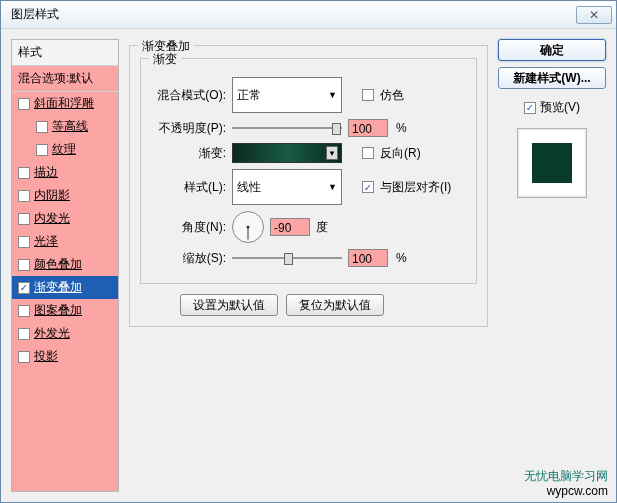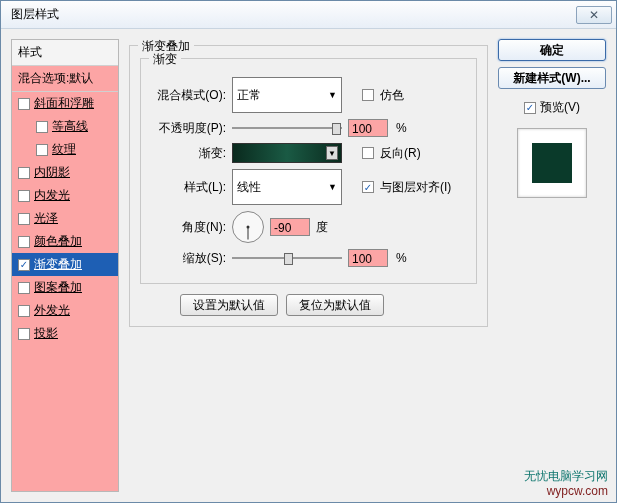--- a/index.html
+++ b/index.html
@@ -39,21 +39,21 @@
 .push-btn { height: 22px; padding: 0 12px; border: 1px solid #888; background: linear-gradient(#fdfdfd, #e4e4e4); border-radius: 3px; cursor: pointer; display: flex; align-items: center; }
 .right-panel { width: 108px; display: flex; flex-direction: column; gap: 6px; align-items: stretch; }
 .main-btn { height: 22px; border: 1px solid #6a8ab0; background: linear-gradient(#fdfefe, #e6eef8); border-radius: 3px; display: flex; align-items: center; justify-content: center; cursor: pointer; font-weight: bold; }
 .main-btn.primary { border: 1px solid #3a6aa8; box-shadow: 0 0 2px #6aa0e0; }
 .preview-cb { display: flex; align-items: center; gap: 4px; justify-content: center; margin-top: 4px; }
 .preview-box { width: 70px; height: 70px; border: 1px solid #b0b0b0; background: #fff; margin: 6px auto 0; display: flex; align-items: center; justify-content: center; box-shadow: inset 0 0 3px rgba(0,0,0,.2); }
 .preview-sq { width: 40px; height: 40px; background: #0a3a2a; }
 .pct { margin-left: 2px; }
 .watermark { position: absolute; bottom: 4px; right: 8px; text-align: right; color: #888; font-size: 11px; line-height: 1.2; }
 .watermark .wm1 { color: #0f766e; }
-.watermark .wm2 { color: #7f1d1d; }
+.watermark .wm2 { color: #000000; }
 </style>
 </head>
 <body>
 
 <div class="dialog">
   <div class="titlebar">
     <span class="titlebar-title">图层样式</span>
     <div class="close-btn">
         <span>✕</span>
       </div>
@@ -68,20 +68,24 @@
             <span class="cb"></span>
             <span>斜面和浮雕</span>
           </div>
           <div class="style-item indent">
             <span class="cb"></span>
             <span>等高线</span>
           </div>
           <div class="style-item indent">
             <span class="cb"></span>
             <span>纹理</span>
+          </div>
+          <div class="style-item">
+            <span class="cb"></span>
+            <span>描边</span>
           </div>
           <div class="style-item">
             <span class="cb"></span>
             <span>内阴影</span>
           </div>
           <div class="style-item">
             <span class="cb"></span>
             <span>内发光</span>
           </div>
           <div class="style-item">

